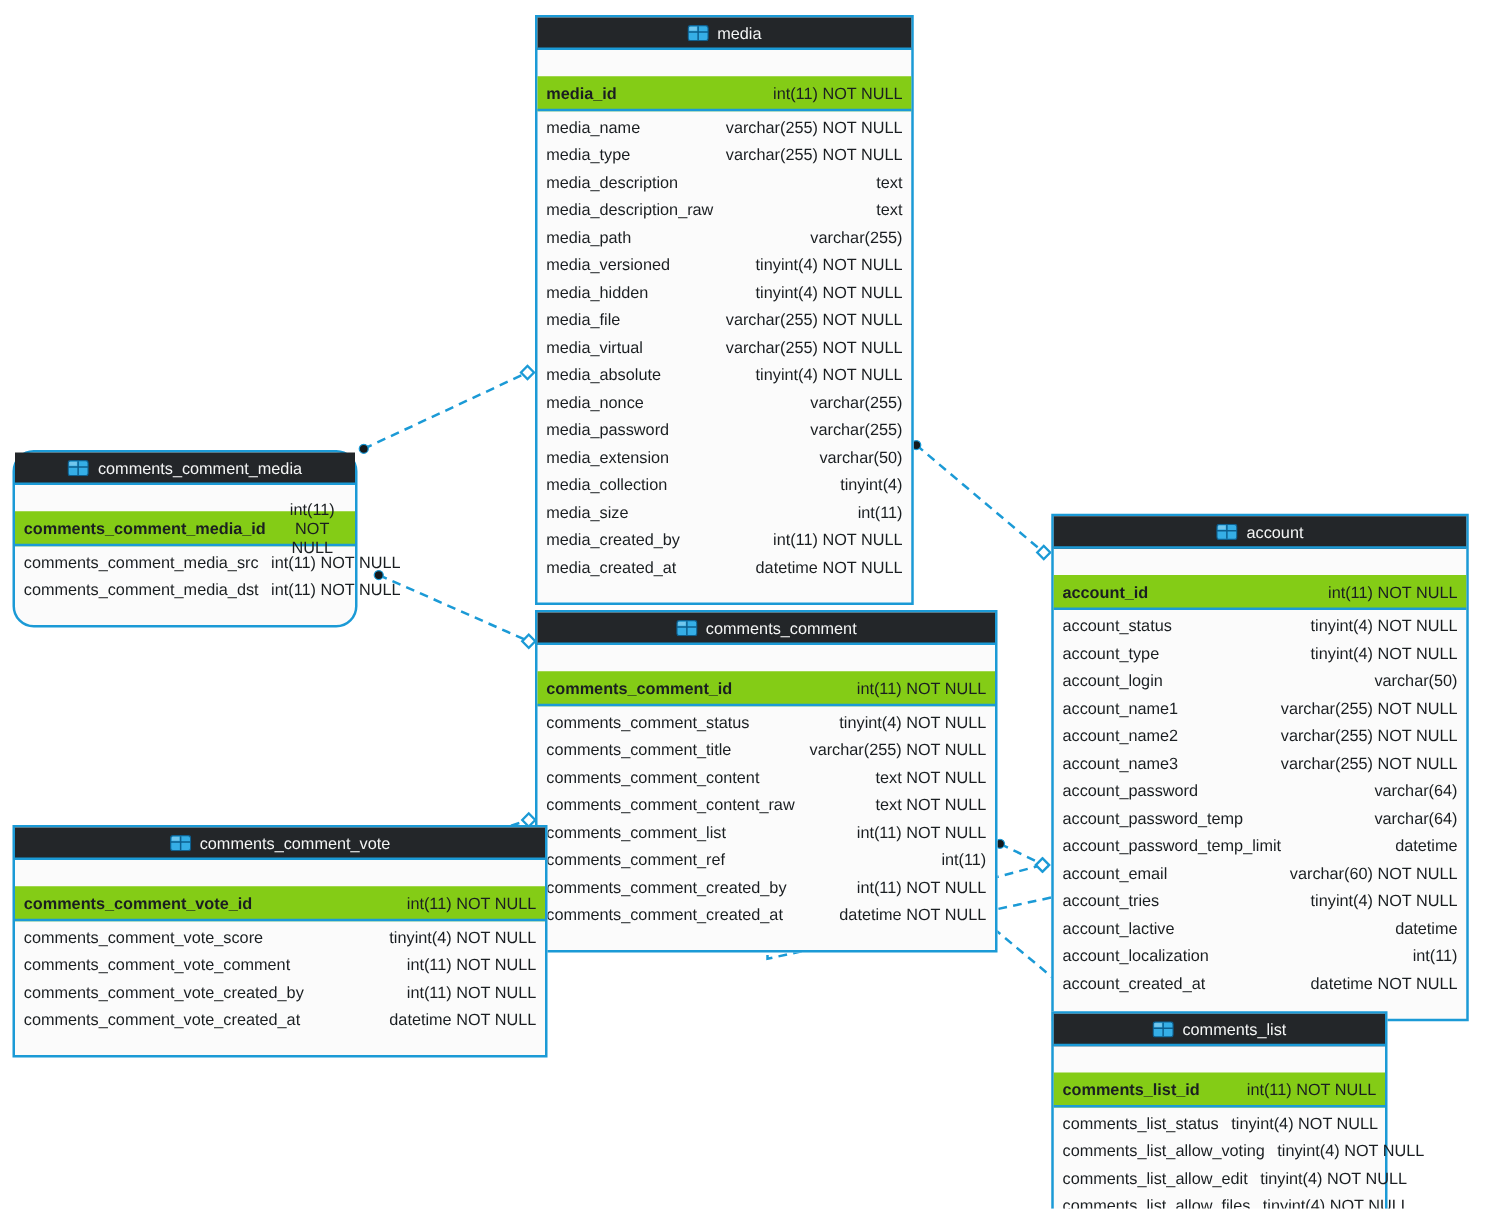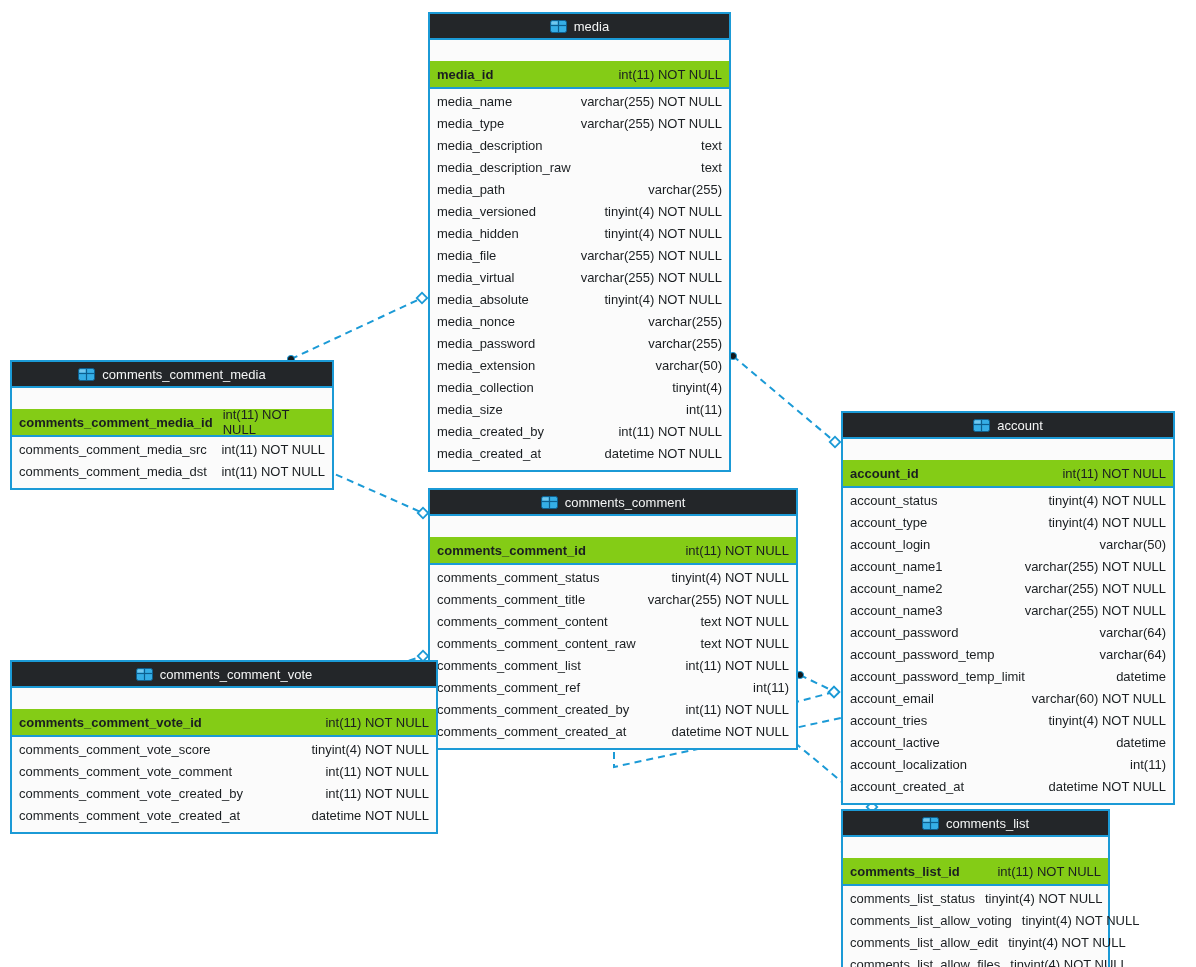--- a/index.html
+++ b/index.html
@@ -7,25 +7,25 @@
           font-family:"Liberation Sans","DejaVu Sans",sans-serif;}
   #wires{position:absolute;left:0;top:0;width:1196px;height:967px;z-index:1;}
   .table-card{position:absolute;z-index:2;background:#fbfbfb;border:2px solid #1b9ad6;
               box-sizing:border-box;color:#1a1e21;}
   .t-header{height:24px;background:#232629;border-bottom:2px solid #1b9ad6;display:flex;
             align-items:center;justify-content:center;gap:7px;color:#f4f5f5;font-size:13px;}
   .t-header svg{display:block;}
   .t-pkrow{height:26px;border-bottom:2px solid #1b9ad6;display:flex;align-items:center;
            justify-content:space-between;padding:0 7px;font-size:13px;background:#84cc16;margin-top:21px;}
   .t-pkrow .col-name{font-weight:bold;}
-  .t-body{padding:1px 0 6px 0;}
+  .t-body{padding:1px 0 18px 0;}
   .t-row{height:22px;display:flex;align-items:center;justify-content:space-between;
          padding:0 7px;font-size:13px;white-space:nowrap;}
   .col-name{margin-right:10px;}
-  .col-type{text-align:left;}
+  .col-type{text-align:center;}
 </style>
 </head>
 <body>
 
 <div id="canvas">
   <svg id="wires">
       <g>
         <polyline points="291,359 422,298" fill="none" stroke="#1b9ad6" stroke-width="2" stroke-dasharray="7,5"></polyline>
         <circle cx="291" cy="359" r="3.6" fill="#15191c" stroke="#1b9ad6" stroke-width="1"></circle>
         <rect x="418.3" y="294.3" width="7.4" height="7.4" fill="#ffffff" stroke="#1b9ad6" stroke-width="1.8" transform="rotate(45 422 298)"></rect>
@@ -143,21 +143,21 @@
         <div class="t-row">
           <span class="col-name">media_created_by</span>
           <span class="col-type">int(11) NOT NULL</span>
         </div>
         <div class="t-row">
           <span class="col-name">media_created_at</span>
           <span class="col-type">datetime NOT NULL</span>
         </div>
       </div>
     </div>
-    <div class="table-card" style="left: 10px; top: 360px; width: 324px;">
+    <div class="table-card" style="left: 10px; top: 360px; width: 276px; border-radius: 17px;">
       <div class="t-header">
         <svg width="17" height="13" viewBox="0 0 17 13">
           <rect x="0.5" y="0.5" width="16" height="12" rx="2" fill="#35aee6" stroke="#0d5f8f"></rect>
           <line x1="0.5" y1="5.5" x2="16.5" y2="5.5" stroke="#0d5f8f" stroke-width="1.2"></line>
           <line x1="8.5" y1="1" x2="8.5" y2="12" stroke="#0d5f8f" stroke-width="1.2"></line>
           <rect x="1.5" y="1.5" width="6" height="3" fill="rgba(255,255,255,0.30)"></rect>
         </svg>
         <span>comments_comment_media</span>
       </div>
       <div class="t-pkrow">

